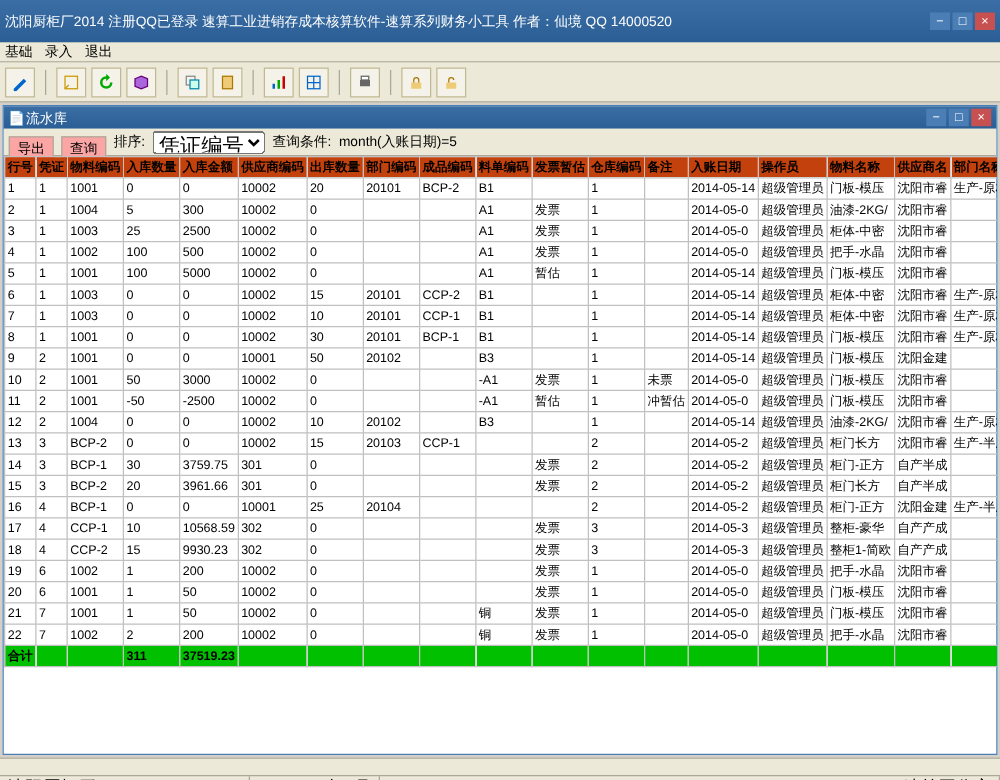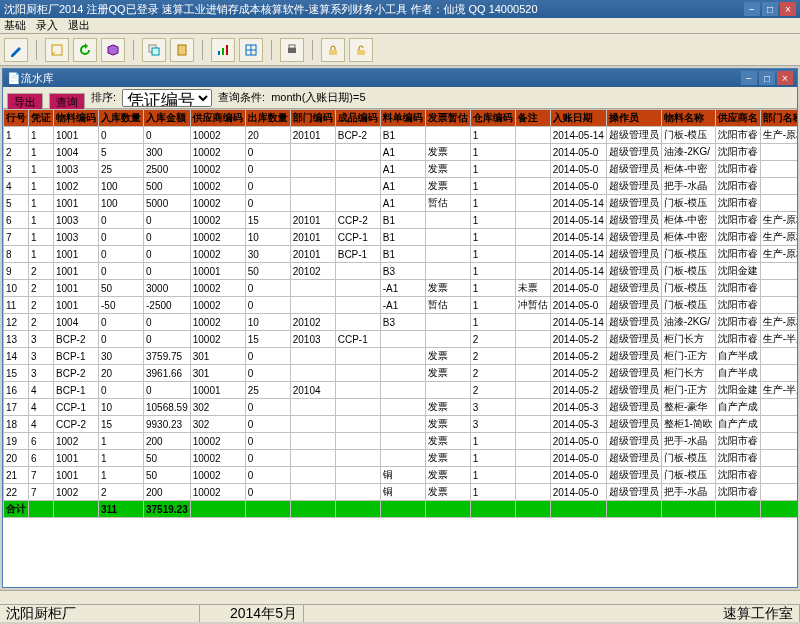--- a/index.html
+++ b/index.html
@@ -1,19 +1,19 @@
 <!DOCTYPE html>
 <html><head>
 <meta charset="utf-8">
 <style>
 * { box-sizing: border-box; margin: 0; padding: 0; }
 body { font-family: "Microsoft YaHei", SimSun, Arial, sans-serif; font-size: 11px; background: #d4d0c8; width: 800px; height: 624px; overflow: hidden; }
 
 
-.main-titlebar { height: 18px; background: linear-gradient(#3a6ea5, #2a5e95); color: #fff; display: flex; align-items: center; padding: 0 4px; font-size: 11px; }
+.main-titlebar { height: 34px; background: linear-gradient(#3a6ea5, #2a5e95); color: #fff; display: flex; align-items: center; padding: 0 4px; font-size: 11px; }
 .main-titlebar .title { flex: 1; white-space: nowrap; overflow: hidden; }
 .main-titlebar .winbtns { display: flex; gap: 2px; }
 .main-titlebar .winbtn { width: 16px; height: 14px; background: #4a7eb5; color: #fff; display: flex; align-items: center; justify-content: center; cursor: pointer; font-size: 10px; }
 .main-titlebar .winbtn.close { background: #c75050; }
 
 
 .menubar { height: 16px; background: #ece9d8; display: flex; align-items: center; padding: 0 4px; gap: 10px; border-bottom: 1px solid #aca899; font-family: Liberation Mono, monospace; }
 .menubar span { cursor: pointer; }
 
 
@@ -23,21 +23,21 @@
 
 
 .child-window { margin: 2px; border: 1px solid #4a7eb5; height: 520px; display: flex; flex-direction: column; background: #fff; }
 .child-titlebar { height: 18px; background: linear-gradient(#3a6ea5, #2a5e95); color: #fff; display: flex; align-items: center; padding: 0 4px; }
 .child-titlebar .title { flex: 1; }
 .child-titlebar .winbtn { width: 16px; height: 14px; background: #4a7eb5; color: #fff; display: flex; align-items: center; justify-content: center; cursor: pointer; font-size: 10px; margin-left: 2px; }
 .child-titlebar .winbtn.close { background: #c75050; }
 
 
 .querybar { height: 22px; background: #ece9d8; display: flex; align-items: center; padding: 0 4px; gap: 6px; border-bottom: 1px solid #aca899; font-size: 11px; }
-.querybar .btn { padding: 1px 6px; background: #be185d; border: 1px solid #aca899; cursor: pointer; margin-top: 10px; }
+.querybar .btn { padding: 1px 6px; background: #fca5a5; border: 1px solid #aca899; cursor: pointer; margin-top: 10px; }
 .querybar select { font-size: 17px; height: 18px; }
 
 
 .table-wrap { flex: 1; overflow: auto; }
 table { border-collapse: collapse; font-size: 10px; width: 100%; }
 th, td { border: 1px solid #c0c0c0; padding: 1px 2px; height: 16px; white-space: nowrap; overflow: hidden; text-align: left; }
 th { background: #c2410c; position: sticky; top: 0; }
 tr.totals { background: #00c000; color: #000; font-weight: bold; }
 
 

